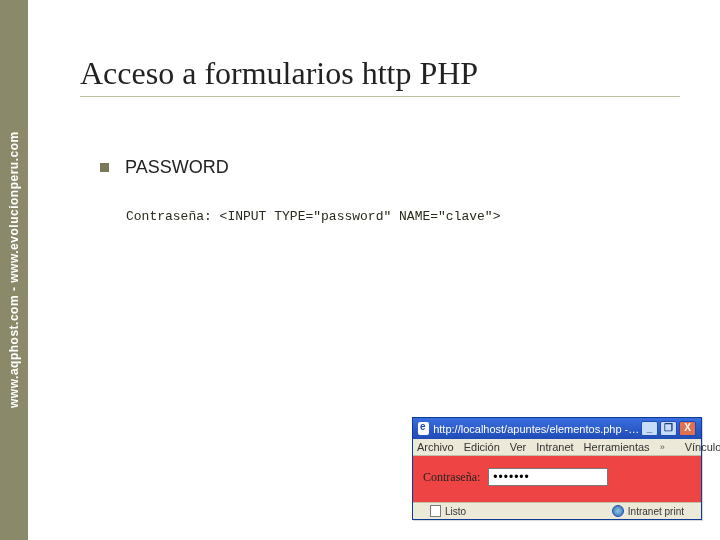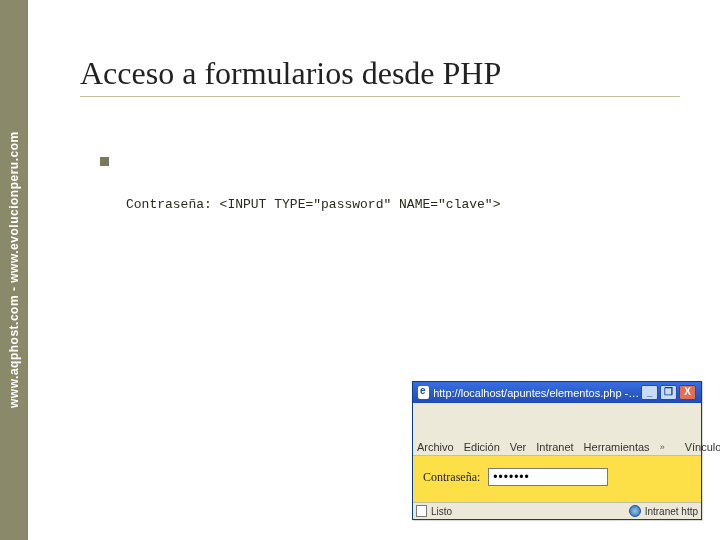--- a/index.html
+++ b/index.html
@@ -127,29 +127,28 @@
   }
   .tb-btn.close { background: #e07050; color: #fff; }
   .menubar {
     background: #ece9d8;
     border-bottom: 1px solid #c0c0a8;
     padding: 2px 4px;
     display: flex;
     align-items: center;
     gap: 10px;
     color: #333;
-    margin-top: 36px;
   }
   .menubar .chev {
     font-size: 9px;
     color: #555;
   }
   .menubar .spacer { flex: 1; }
   .page-area {
-    background: #fde047;
+    background: #ef4444;
     padding: 12px 10px 16px;
     display: flex;
     align-items: center;
     gap: 8px;
   }
   .page-label {
     font-family: "Times New Roman", serif;
     font-size: 12px;
     color: #222;
   }
@@ -160,21 +159,21 @@
     background: #fff;
     padding: 0 4px;
     display: flex;
     align-items: center;
     font-size: 12px;
     letter-spacing: 1px;
   }
   .statusbar {
     border-top: 1px solid #c0c0a8;
     background: #ece9d8;
-    padding: 2px 3px;
+    padding: 2px 17px;
     display: flex;
     align-items: center;
     justify-content: space-between;
     color: #333;
     font-size: 10px;
   }
   .status-left, .status-right {
     display: flex;
     align-items: center;
     gap: 4px;
@@ -193,24 +192,25 @@
   }
 </style>
 </head>
 <body>
 
 <div class="sidebar">
   <span>www.aqphost.com - www.evolucionperu.com</span>
 </div>
 
 <div class="content">
-  <h1 class="title">Acceso a formularios desde PHP</h1>
+  <h1 class="title">Acceso a formularios http PHP</h1>
 
   <div class="bullet-row">
     <span class="bullet-sq"></span>
+    <span class="bullet-text">PASSWORD</span>
   </div>
 
   <div class="code-block">Contraseña: &lt;INPUT TYPE="password" NAME="clave"&gt;</div>
 </div>
 
 <div class="browser">
   <div class="titlebar">
     <div class="titlebar-left">
       <span class="tb-icon"></span>
       <span class="tb-text">http://localhost/apuntes/elementos.php - Micros…</span>
@@ -241,16 +241,16 @@
     </div>
   </div>
 
   <div class="statusbar">
     <div class="status-left">
       <span class="doc-icon"></span>
       <span>Listo</span>
     </div>
     <div class="status-right">
       <span class="net-icon"></span>
-      <span>Intranet http</span>
+      <span>Intranet print</span>
     </div>
   </div>
 </div>
 
 </body></html>

